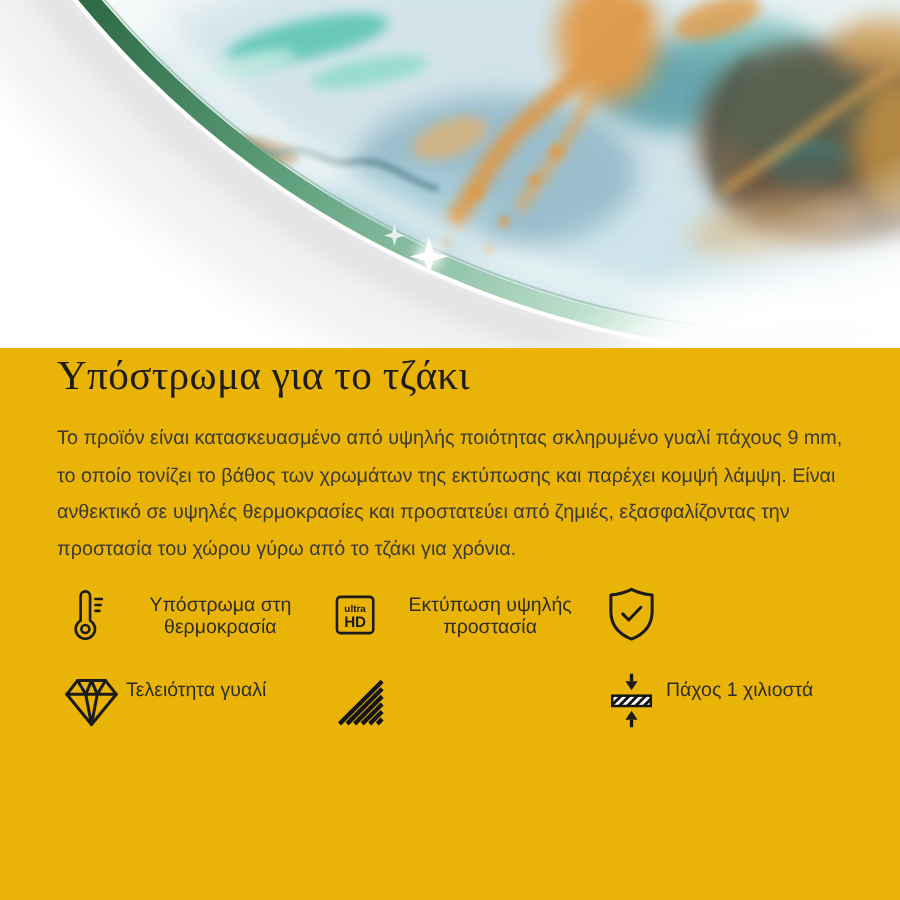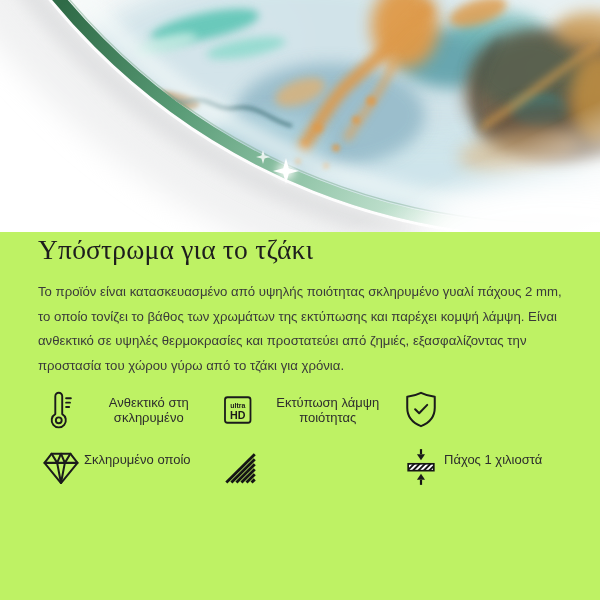--- a/index.html
+++ b/index.html
@@ -1,17 +1,17 @@
 <!DOCTYPE html>
 <html><head>
 <meta charset="utf-8">
 <style>
   html, body { margin:0; padding:0; width:600px; height:600px; background:#ffffff; overflow:hidden; }
   body { font-family:"Liberation Sans", sans-serif; color:#2d2d2d; }
-  .page { width:600px; height:600px; background:#bef264; }
+  .page { width:600px; height:600px; background:#eab308; }
 
   .hero { width:600px; height:232px; overflow:hidden; }
   .hero svg { display:block; }
 
   h1.title {
     margin:2px 38px 0 38px;
     font-family:"Liberation Serif", serif;
     font-weight:400;
     font-size:27.5px;
     line-height:32px;
@@ -142,63 +142,63 @@
         <path d="M286,158 L288.8,168.2 L299,171 L288.8,173.8 L286,184 L283.2,173.8 L273,171 L283.2,168.2 Z" opacity="0.97"></path>
         <path d="M263,150 L264.6,155.4 L270,157 L264.6,158.6 L263,164 L261.4,158.6 L256,157 L261.4,155.4 Z" opacity="0.8"></path>
       </g>
     </svg>
   </div>
 
   <h1 class="title">
     <span class="h-line">Υπόστρωμα για το τζάκι</span>
   </h1>
 
-  <p class="desc">Το προϊόν είναι κατασκευασμένο από υψηλής ποιότητας σκληρυμένο γυαλί πάχους 2 mm, το οποίο τονίζει το βάθος των χρωμάτων της εκτύπωσης και παρέχει κομψή λάμψη. Είναι ανθεκτικό σε υψηλές θερμοκρασίες και προστατεύει από ζημιές, εξασφαλίζοντας την προστασία του χώρου γύρω από το τζάκι για χρόνια.</p>
+  <p class="desc">Το προϊόν είναι κατασκευασμένο από υψηλής ποιότητας σκληρυμένο γυαλί πάχους 9 mm, το οποίο τονίζει το βάθος των χρωμάτων της εκτύπωσης και παρέχει κομψή λάμψη. Είναι ανθεκτικό σε υψηλές θερμοκρασίες και προστατεύει από ζημιές, εξασφαλίζοντας την προστασία του χώρου γύρω από το τζάκι για χρόνια.</p>
 
   <div class="features">
 
     <div class="feature">
       <svg class="f-icon" viewBox="0 0 48 48">
         <g class="ico">
           <path d="M20,8 a4,4 0 0 1 8,0 v20.7 a8.2,8.2 0 1 1 -8,0 Z"></path>
           <circle cx="24" cy="35.9" r="3.4"></circle>
           <path d="M32.5,10.5 h5.5 M32.5,15.5 h4.5 M32.5,20.5 h3.5"></path>
         </g>
       </svg>
-      <div class="f-label">Ανθεκτικό στη σκληρυμένο</div>
+      <div class="f-label">Υπόστρωμα στη θερμοκρασία</div>
     </div>
 
     <div class="feature">
       <svg class="f-icon" viewBox="0 0 48 48">
         <rect class="ico" x="8.5" y="8.5" width="31" height="31" rx="3"></rect>
         <text class="hd-text" x="24" y="21.5" font-size="8.5" font-weight="700">ultra</text>
         <text class="hd-text" x="24" y="34.5" font-size="13" font-weight="800">HD</text>
       </svg>
-      <div class="f-label">Εκτύπωση λάμψη ποιότητας</div>
+      <div class="f-label">Εκτύπωση υψηλής προστασία</div>
     </div>
 
     <div class="feature">
       <svg class="f-icon" viewBox="0 0 48 48">
         <g class="ico">
           <path d="M24,5.3 C28.6,7.6 33.6,8.9 39,9.5 V21.5 C39,31.5 32.8,38.1 24,41.6 C15.2,38.1 9,31.5 9,21.5 V9.5 C14.4,8.9 19.4,7.6 24,5.3 Z"></path>
           <path d="M17.6,23.2 L22,27.6 L30.8,18.4"></path>
         </g>
       </svg>
     </div>
 
     <div class="feature">
       <svg class="f-icon" viewBox="0 0 48 48">
         <g class="ico" stroke-width="2">
           <path d="M13.8,9.5 H34.2 L42,19.5 L24,41.5 L6,19.5 Z"></path>
           <path d="M6,19.5 H42"></path>
           <path d="M13.8,9.5 L19.8,19.5 L24,41.5 L28.2,19.5 L34.2,9.5"></path>
           <path d="M19.8,19.5 L24,9.5 L28.2,19.5"></path>
         </g>
       </svg>
-      <div class="f-label">Σκληρυμένο οποίο</div>
+      <div class="f-label">Τελειότητα γυαλί</div>
     </div>
 
     <div class="feature">
       <svg class="f-icon" viewBox="0 0 48 48">
         <g stroke="#151515" stroke-width="3.1" fill="none">
           <path d="M8,41 L39,10"></path>
           <path d="M13.5,41 L39,15.5"></path>
           <path d="M19,41 L39,21"></path>
           <path d="M24.5,41 L39,26.5"></path>
           <path d="M30,41 L39,32"></path>

